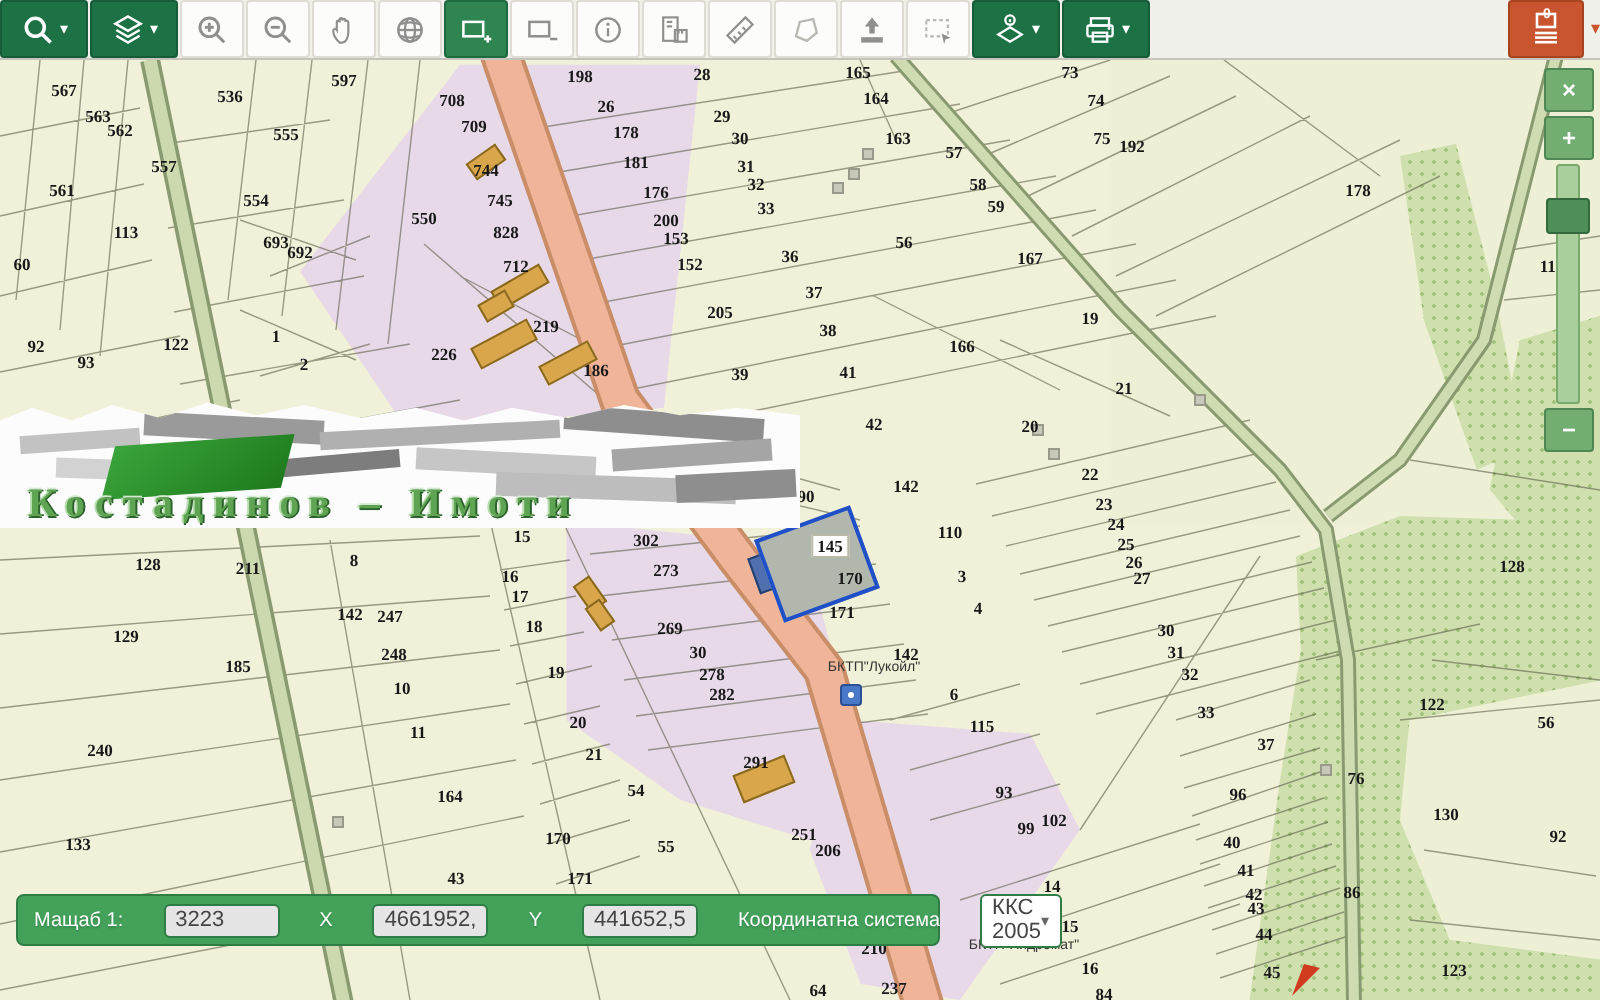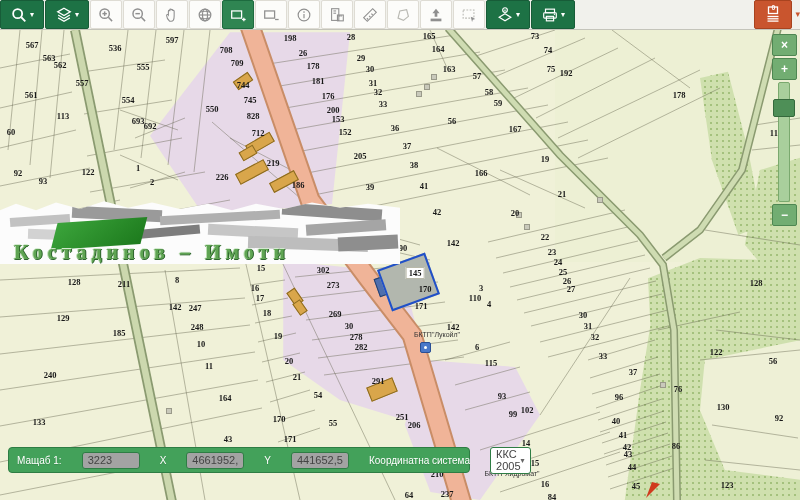--- a/index.html
+++ b/index.html
@@ -37,21 +37,21 @@
   #wm-text{position:absolute;left:14px;bottom:0px;white-space:nowrap;font:700 20px "Liberation Serif",serif;letter-spacing:5px;color:#5fa453;text-shadow:1px 0 #2c632c,-1px 0 #b9dcb0,0 1px #2c632c,0 -1px #d4ead0;z-index:3;}
   
   #crs-readout{position:absolute;top:38px;right:34px;font:700 11px "Liberation Sans",sans-serif;color:#111;z-index:6;}
   #zoomctl{position:absolute;top:34px;right:4px;width:24px;z-index:6;}
   .zbtn{width:23px;height:20px;background:#72ad72;border:1px solid #4e8752;border-radius:2px;color:#fff;font:700 12px "Liberation Sans",sans-serif;display:flex;align-items:center;justify-content:center;margin-bottom:2px;cursor:pointer;}
   #ztrack{width:10px;height:118px;background:#a9cf9c;border:1px solid #7aa96e;margin:0 auto 2px auto;position:relative;border-radius:2px;}
   #zhandle{position:absolute;left:-6px;top:16px;width:20px;height:16px;background:#4e8f57;border:1px solid #35693c;border-radius:2px;cursor:grab;}
   
   #statusbar{position:absolute;left:8px;top:447px;width:462px;height:26px;background:#43a15a;border:1px solid #2e7d44;border-radius:4px;display:flex;align-items:center;gap:20px;padding:0 8px;box-sizing:border-box;z-index:10;}
   .sb-label{color:#fff;font-size:10px;white-space:nowrap;text-shadow:0 1px 1px rgba(0,0,0,.15);}
-  .sb-input{width:58px;height:17px;border:1px solid #2e7d44;border-radius:3px;background:#a3a3a3;font:11px "Liberation Sans",sans-serif;color:#444;padding:0 5px;box-sizing:border-box;}
+  .sb-input{width:58px;height:17px;border:1px solid #2e7d44;border-radius:3px;background:#e5e5e5;font:11px "Liberation Sans",sans-serif;color:#444;padding:0 5px;box-sizing:border-box;}
   #crs-select{width:84px;height:27px;background:#fff;border:1px solid #2e7d44;border-radius:3px;display:flex;align-items:center;justify-content:space-between;padding:0 5px;box-sizing:border-box;cursor:pointer;}
   #crs-select span{font:11px "Liberation Sans",sans-serif;color:#444;}
   #crs-select .selchev{color:#666;font-size:8px;}
   svg.icon{display:block;}
 </style>
 </head>
 <body>
 
 <div id="app">
 
@@ -302,21 +302,21 @@
         <span class="plbl" style="left: 776px; top: 103px;">118</span>
         <span class="plbl" style="left: 437px; top: 182px;">42</span>
         <span class="plbl" style="left: 515px; top: 183px;">20</span>
         <span class="plbl" style="left: 453px; top: 213px;">142</span>
         <span class="plbl" style="left: 545px; top: 207px;">22</span>
         <span class="plbl" style="left: 552px; top: 222px;">23</span>
         <span class="plbl" style="left: 558px; top: 232px;">24</span>
         <span class="plbl" style="left: 563px; top: 242px;">25</span>
         <span class="plbl" style="left: 567px; top: 251px;">26</span>
         <span class="plbl" style="left: 571px; top: 259px;">27</span>
-        <span class="plbl" style="left: 475px; top: 236px; margin-top: 32px;">110</span>
+        <span class="plbl" style="left: 475px; top: 236px;">110</span>
         <span class="plbl" style="left: 403px; top: 218px;">90</span>
         <span class="plbl boxed" style="left: 415px; top: 243px;">145</span>
         <span class="plbl" style="left: 425px; top: 259px;">170</span>
         <span class="plbl" style="left: 421px; top: 276px;">171</span>
         <span class="plbl" style="left: 481px; top: 258px;">3</span>
         <span class="plbl" style="left: 489px; top: 274px;">4</span>
         <span class="plbl" style="left: 583px; top: 285px;">30</span>
         <span class="plbl" style="left: 588px; top: 296px;">31</span>
         <span class="plbl" style="left: 595px; top: 307px;">32</span>
         <span class="plbl" style="left: 453px; top: 297px;">142</span>

